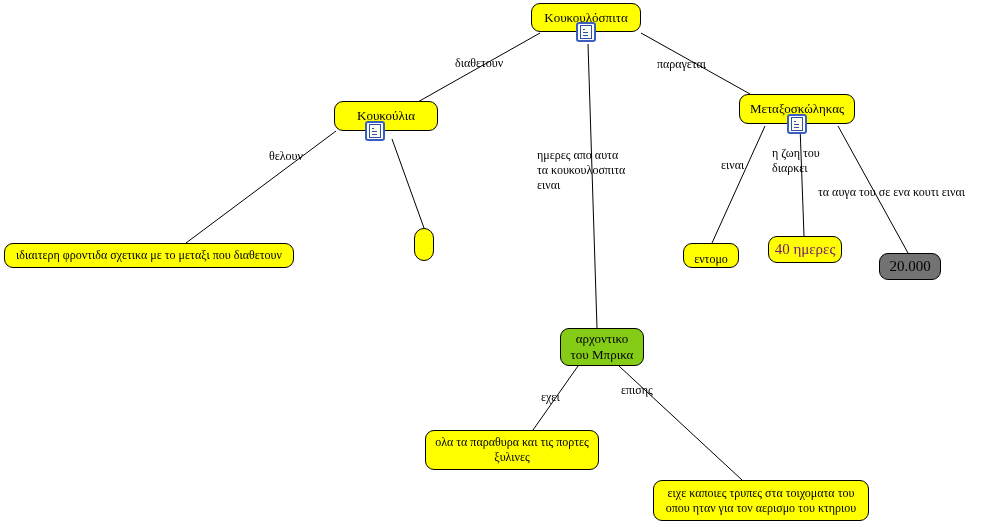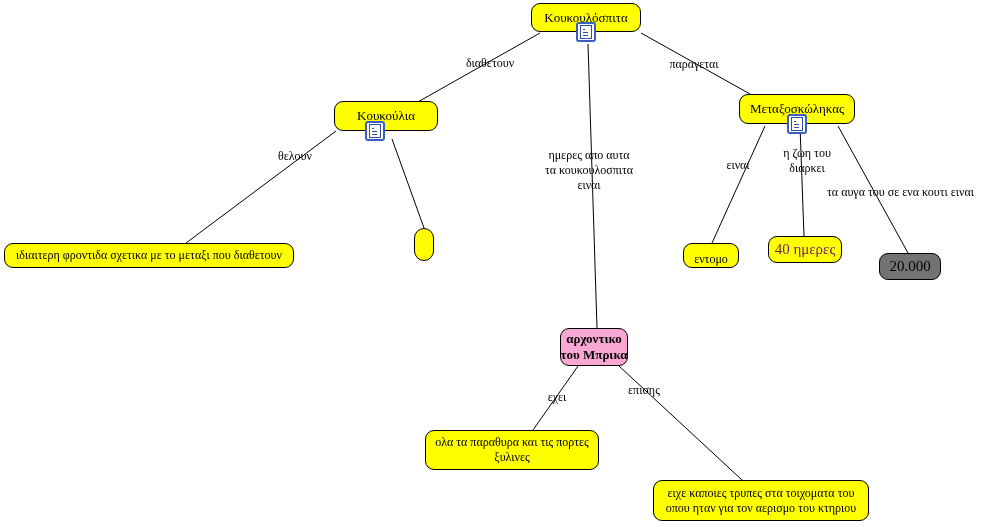--- a/index.html
+++ b/index.html
@@ -82,21 +82,20 @@
     border-left: 4px solid transparent;
     border-top: 4px solid #ffffff;
   }
 
   .edge-label {
     position: absolute;
     color: #000000;
     font-family: "Liberation Serif", "DejaVu Serif", serif;
     font-size: 12px;
     line-height: 1.25;
-    text-align: center;
     white-space: pre;
     background: transparent;
   }
 </style>
 </head>
 <body>
 
 <div id="canvas">
 
   <svg id="edges" viewBox="0 0 982 527" width="982" height="527">
@@ -155,21 +154,21 @@
           <div class="line l3"></div>
           <div class="line l4"></div>
           <div class="fold"></div>
         </div>
       </div>
       <div class="node prop" style="left: 4px; top: 243px; width: 290px; height: 25px; background: rgb(255, 255, 0); border-color: rgb(0, 0, 0); color: rgb(0, 0, 0);"><span>ιδιαιτερη φροντιδα σχετικα με το μεταξι που διαθετουν</span></div>
       <div class="node empty" style="left: 414px; top: 228px; width: 20px; height: 33px; background: rgb(255, 255, 0); border-color: rgb(0, 0, 0); color: rgb(0, 0, 0);"><span></span></div>
       <div class="node prop" style="left: 683px; top: 243px; width: 56px; height: 25px; background: rgb(255, 255, 0); border-color: rgb(0, 0, 0); color: rgb(0, 0, 0); align-items: flex-end;"><span>εντομο</span></div>
       <div class="node big" style="left: 768px; top: 236px; width: 74px; height: 27px; background: rgb(255, 255, 0); border-color: rgb(0, 0, 0); color: #701a75;"><span>40 ημερες</span></div>
       <div class="node big" style="left: 879px; top: 253px; width: 62px; height: 27px; background: #737373; border-color: rgb(0, 0, 0); color: rgb(0, 0, 0); justify-content: center;"><span>20.000</span></div>
-      <div class="node concept" style="left: 560px; top: 328px; width: 68px; height: 38px; background: #f9a8d4; border-color: rgb(0, 0, 0); color: rgb(0, 0, 0); font-weight: bold;"><span>αρχοντικο
+      <div class="node concept" style="left: 560px; top: 328px; width: 84px; height: 38px; background: #84cc16; border-color: rgb(0, 0, 0); color: rgb(0, 0, 0);"><span>αρχοντικο
 του Μπρικα</span></div>
       <div class="node prop" style="left: 425px; top: 430px; width: 174px; height: 40px; background: rgb(255, 255, 0); border-color: rgb(0, 0, 0); color: rgb(0, 0, 0); text-align: center;"><span>ολα τα παραθυρα και τις πορτες
 ξυλινες</span></div>
       <div class="node prop" style="left: 653px; top: 480px; width: 216px; height: 41px; background: rgb(255, 255, 0); border-color: rgb(0, 0, 0); color: rgb(0, 0, 0);"><span>ειχε καποιες τρυπες στα τοιχοματα του
 οπου ηταν για τον αερισμο του κτηριου</span></div>
     </div>
 
 </div>
 
 </body></html>

